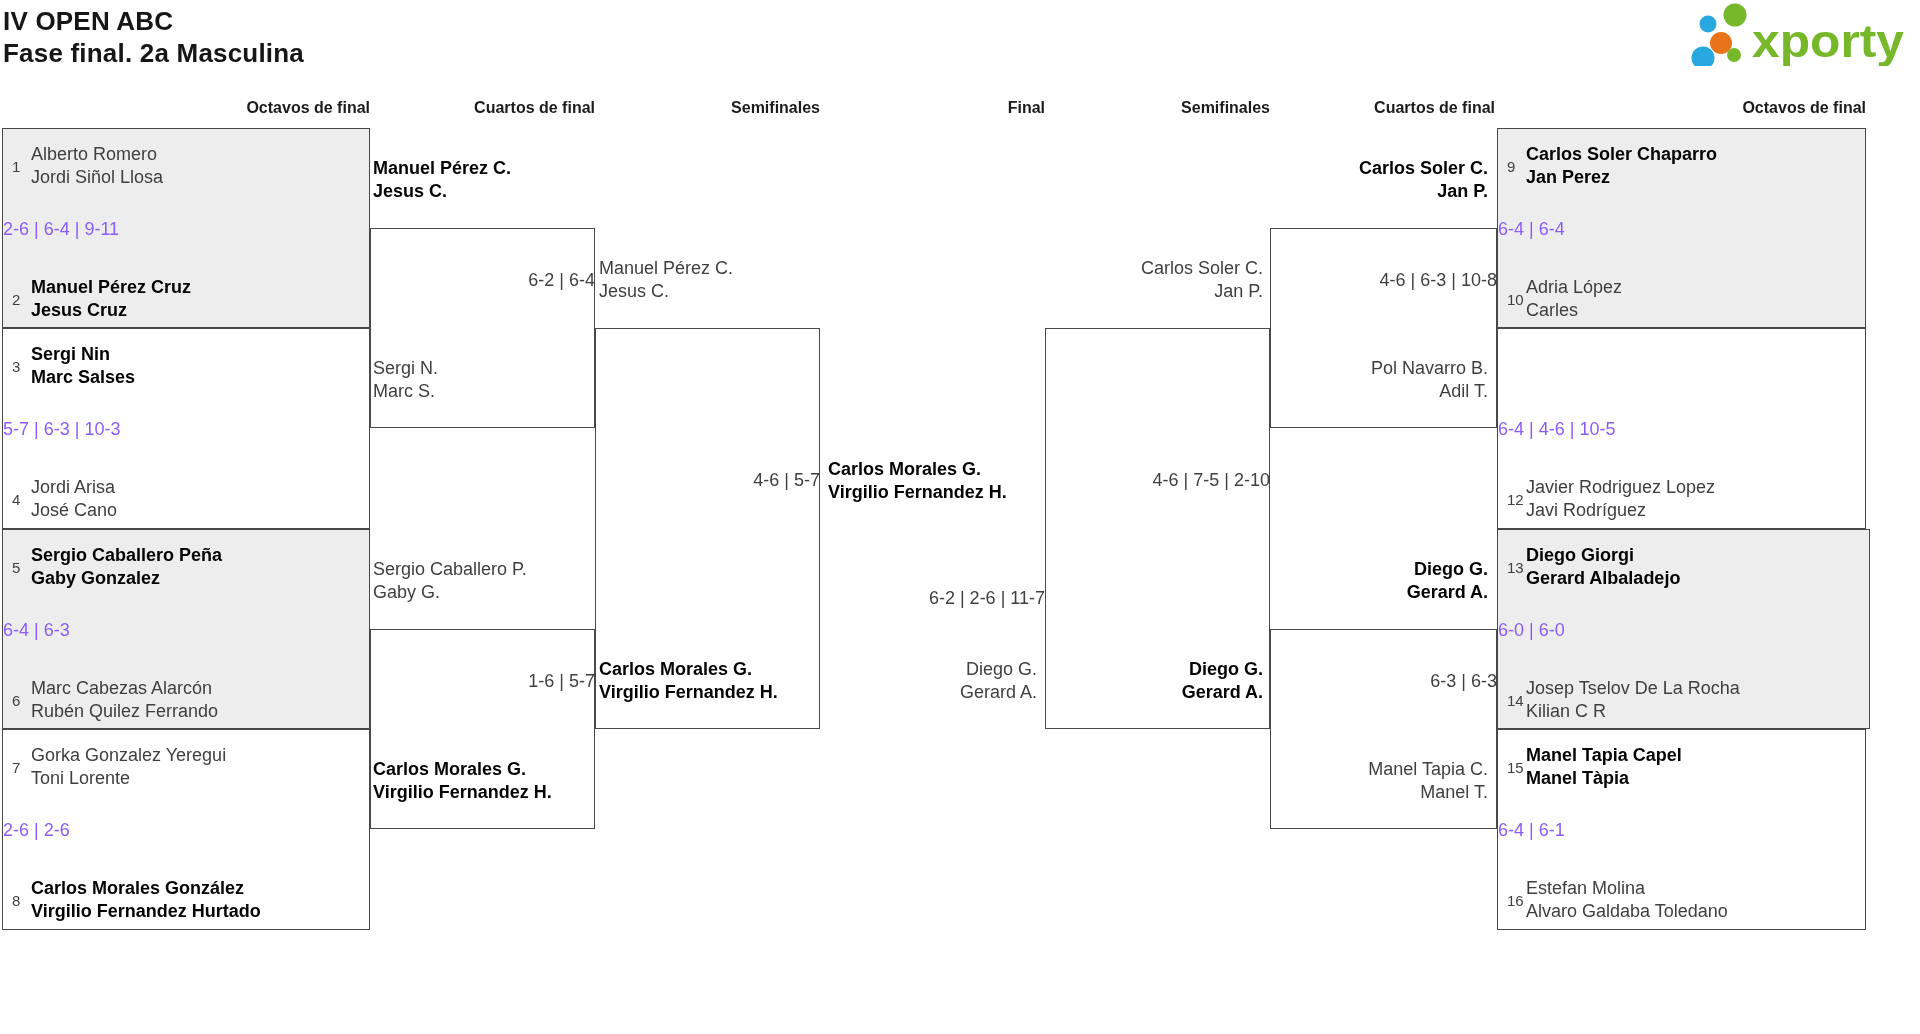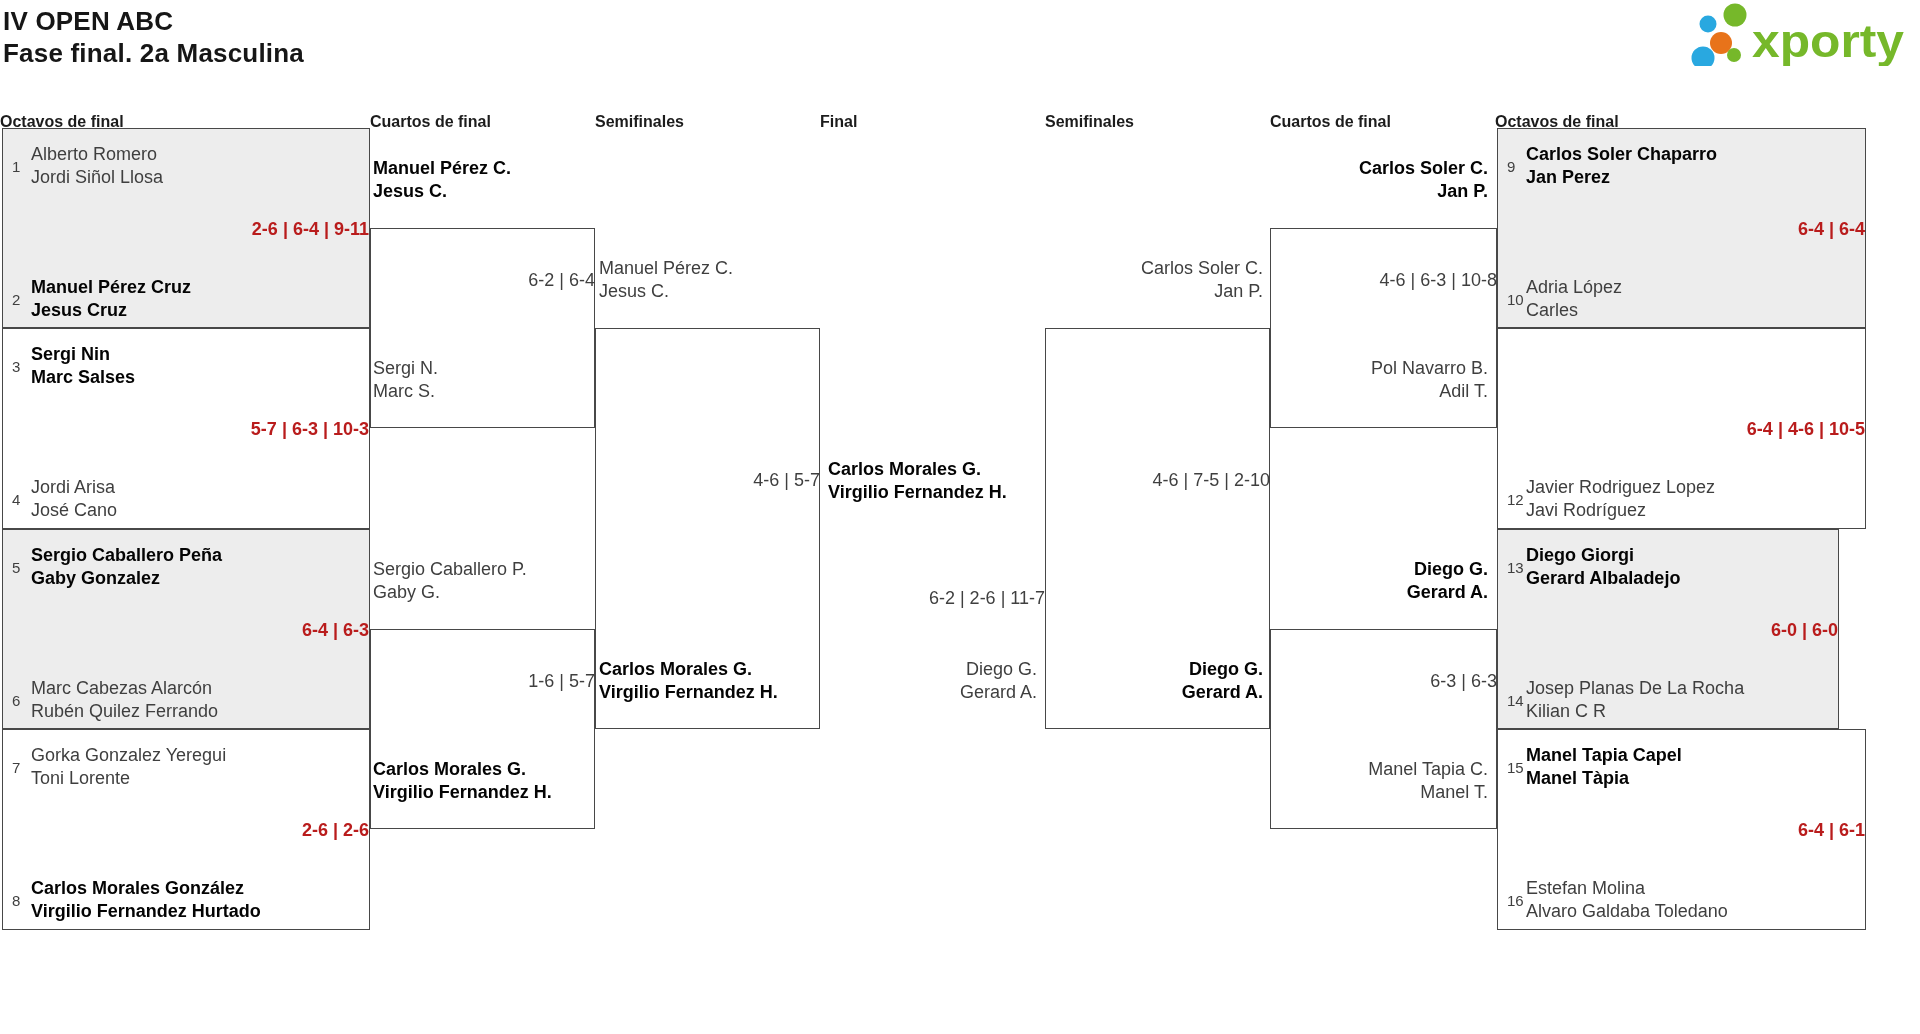--- a/index.html
+++ b/index.html
@@ -1,32 +1,32 @@
 <!DOCTYPE html>
 <html><head>
 <meta charset="utf-8">
 <style>
   * { margin:0; padding:0; box-sizing:border-box; }
   body { background:#ffffff; font-family:"Liberation Sans", sans-serif; }
   #stage { position:relative; width:1920px; height:1034px; background:#fff; overflow:hidden; }
 
   .title-line { position:absolute; left:3px; font-size:26px; font-weight:700; color:#161616; letter-spacing:.2px;text-align:right; }
 
-  .header { position:absolute; top:99px; font-size:16px; font-weight:700; color:#1c1c1c; text-align:left;margin-top:14px; }
+  .header { position:absolute; top:99px; font-size:16px; font-weight:700; color:#1c1c1c; text-align:right; }
 
   .box { position:absolute; border:1px solid #484848; background:#fff; }
   .box.gray { background:#ededed; }
 
   .teamrow { position:absolute; left:0; right:0; height:48px; display:flex; align-items:center; }
   .seed { width:20px; padding-left:9px; font-size:15px; color:#3f3f3f; flex:0 0 auto; }
   .names { padding-left:8px; font-size:18px; line-height:23px; color:#3f3f3f; }
   .names.bold { color:#040404; font-weight:700; }
 
-  .oscore { position:absolute; left:0; right:0; top:89px; text-align:right;
-            font-size:18px; line-height:22px; color:#b91c1c;font-weight:bold; }
+  .oscore { position:absolute; left:0; right:0; top:89px; text-align:left;
+            font-size:18px; line-height:22px; color:#8b5cf6; }
 
   .rect { position:absolute; border:1px solid #484848; background:transparent; }
 
   .label { position:absolute; font-size:18px; line-height:23px; color:#3f3f3f; }
   .label.bold { font-weight:700; color:#040404; }
   .label.right { text-align:right; }
 
   .rscore { position:absolute; text-align:right; font-size:18px; line-height:22px; color:#3f3f3f; }
 
   .logo { position:absolute; left:1690px; top:2px; width:220px; height:64px; }
@@ -152,33 +152,33 @@
     <div class="oscore">6-4 | 4-6 | 10-5</div>
     <div class="teamrow" style="top:146px">
       <span class="seed">12</span>
       <div class="names">
         <div>Javier Rodriguez Lopez</div>
         <div>Javi Rodríguez</div>
       </div>
     </div>
   </div>
 
-  <div class="box gray" style="left:1497px;top:529px;width:342px;height:200px">
+  <div class="box gray" style="left:1497px;top:529px;width:373px;height:200px">
     <div class="teamrow" style="top:13px">
       <span class="seed">13</span>
       <div class="names bold">
         <div>Diego Giorgi</div>
         <div>Gerard Albaladejo</div>
       </div>
     </div>
     <div class="oscore">6-0 | 6-0</div>
     <div class="teamrow" style="top:146px">
       <span class="seed">14</span>
       <div class="names">
-        <div>Josep Planas De La Rocha</div>
+        <div>Josep Tselov De La Rocha</div>
         <div>Kilian C R</div>
       </div>
     </div>
   </div>
 
   <div class="box" style="left:1497px;top:729px;width:369px;height:201px">
     <div class="teamrow" style="top:13px">
       <span class="seed">15</span>
       <div class="names bold">
         <div>Manel Tapia Capel</div>

